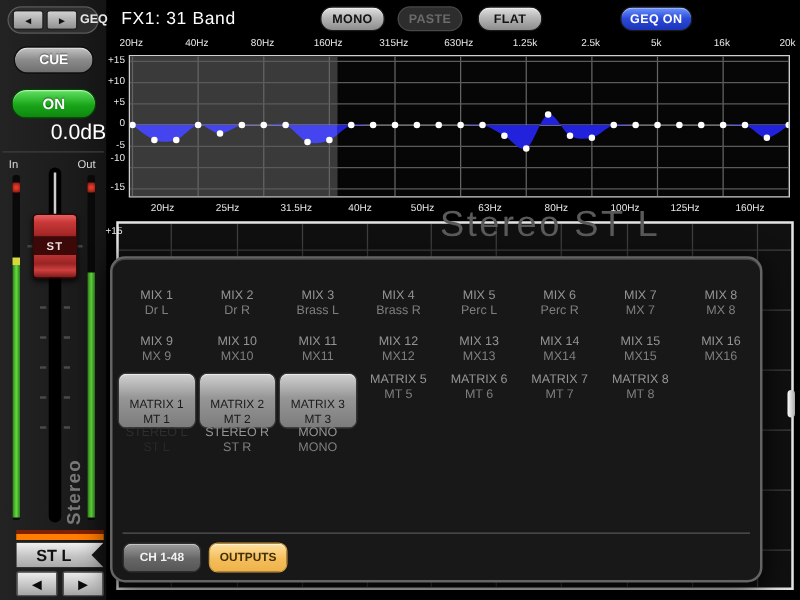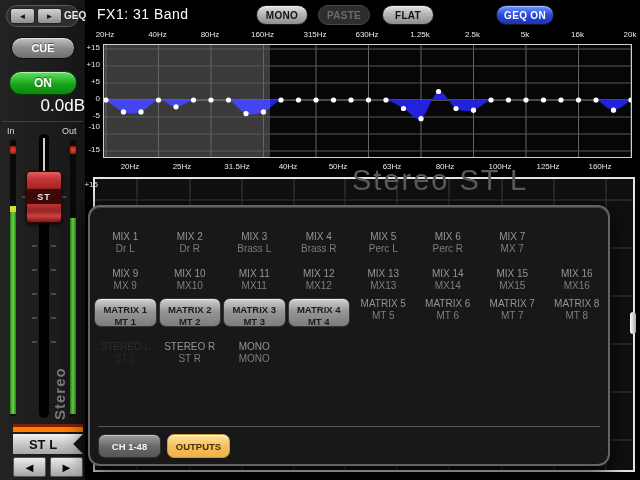--- a/index.html
+++ b/index.html
@@ -55,21 +55,21 @@
   .watermark{position:absolute;left:352px;top:164px;font-size:29px;color:#5a5a5a;letter-spacing:2px;z-index:2;}
 
   
   .popup{position:absolute;left:88px;top:205px;width:522px;height:261px;background:#181818;border:2px solid #646464;border-radius:12px;box-shadow:0 6px 22px rgba(0,0,0,.85),inset 0 1px 0 rgba(255,255,255,.18);z-index:10;}
   .popup-row{position:absolute;left:4px;width:514px;display:grid;grid-template-columns:repeat(8,1fr);gap:2px;}
   .row-0{top:24px}.row-1{top:61px}.row-2{top:91px}.row-3{top:134px}
   .cell{text-align:center;color:#949494;font-size:10px;line-height:12px;cursor:pointer;}
   .cell .l2{color:#7e7e7e;}
   .cell.selected{color:#2e2e2e;}
   .cell.selected .l2{color:#292929;}
-  .cell.matrix-btn{background:linear-gradient(180deg,#d2d2d2,#969696 45%,#7c7c7c);border:1px solid #353535;border-radius:7px;box-shadow:inset 0 1px 0 rgba(255,255,255,.55);color:#1b1b1b;font-weight:bold;font-size:9.5px;line-height:12px;padding-top:5px;height:29px;}
+  .cell.matrix-btn{background:linear-gradient(180deg,#d2d2d2,#969696 45%,#7c7c7c);border:1px solid #353535;border-radius:7px;box-shadow:inset 0 1px 0 rgba(255,255,255,.55);color:#1b1b1b;font-weight:normal;font-size:9.5px;line-height:12px;padding-top:19px;height:45px;}
   .cell.matrix-btn .l2{color:#1b1b1b;}
   .popup-divider{position:absolute;left:8px;right:8px;top:219px;height:1px;background:#565656;}
   .tab{position:absolute;top:227px;height:24px;border-radius:7px;display:flex;align-items:center;justify-content:center;font-size:9.5px;font-weight:bold;cursor:pointer;}
   .tab.gray{left:8px;width:63px;background:linear-gradient(180deg,#9e9e9e,#666 55%,#565656);color:#f2f2f2;border:1px solid #2e2e2e;box-shadow:inset 0 1px 0 rgba(255,255,255,.4);}
   .tab.amber{left:77px;width:63px;background:linear-gradient(180deg,#ffe1a0,#f4be5c 55%,#eeb24a);color:#433005;border:1px solid #c89a40;box-shadow:inset 0 1px 0 rgba(255,255,255,.6);}
   .scroll-ind{position:absolute;left:630px;top:312px;width:6px;height:22px;border-radius:3px;background:linear-gradient(90deg,#ffffff,#a8a8a8);z-index:11;cursor:grab;}
 </style>
 </head>
 <body>
 
@@ -283,20 +283,24 @@
             <div class="l2">Perc L</div>
           </div>
           <div class="cell">
             <div class="l1">MIX 6</div>
             <div class="l2">Perc R</div>
           </div>
           <div class="cell">
             <div class="l1">MIX 7</div>
             <div class="l2">MX 7</div>
           </div>
+          <div class="cell">
+            <div class="l1">MIX 8</div>
+            <div class="l2">MX 8</div>
+          </div>
         </div>
         <div class="popup-row row-1">
           <div class="cell">
             <div class="l1">MIX 9</div>
             <div class="l2">MX 9</div>
           </div>
           <div class="cell">
             <div class="l1">MIX 10</div>
             <div class="l2">MX10</div>
           </div>
@@ -331,24 +335,20 @@
             <div class="l2">MT 1</div>
           </div>
           <div class="cell matrix-btn">
             <div class="l1">MATRIX 2</div>
             <div class="l2">MT 2</div>
           </div>
           <div class="cell matrix-btn">
             <div class="l1">MATRIX 3</div>
             <div class="l2">MT 3</div>
           </div>
-          <div class="cell matrix-btn">
-            <div class="l1">MATRIX 4</div>
-            <div class="l2">MT 4</div>
-          </div>
           <div class="cell">
             <div class="l1">MATRIX 5</div>
             <div class="l2">MT 5</div>
           </div>
           <div class="cell">
             <div class="l1">MATRIX 6</div>
             <div class="l2">MT 6</div>
           </div>
           <div class="cell">
             <div class="l1">MATRIX 7</div>

